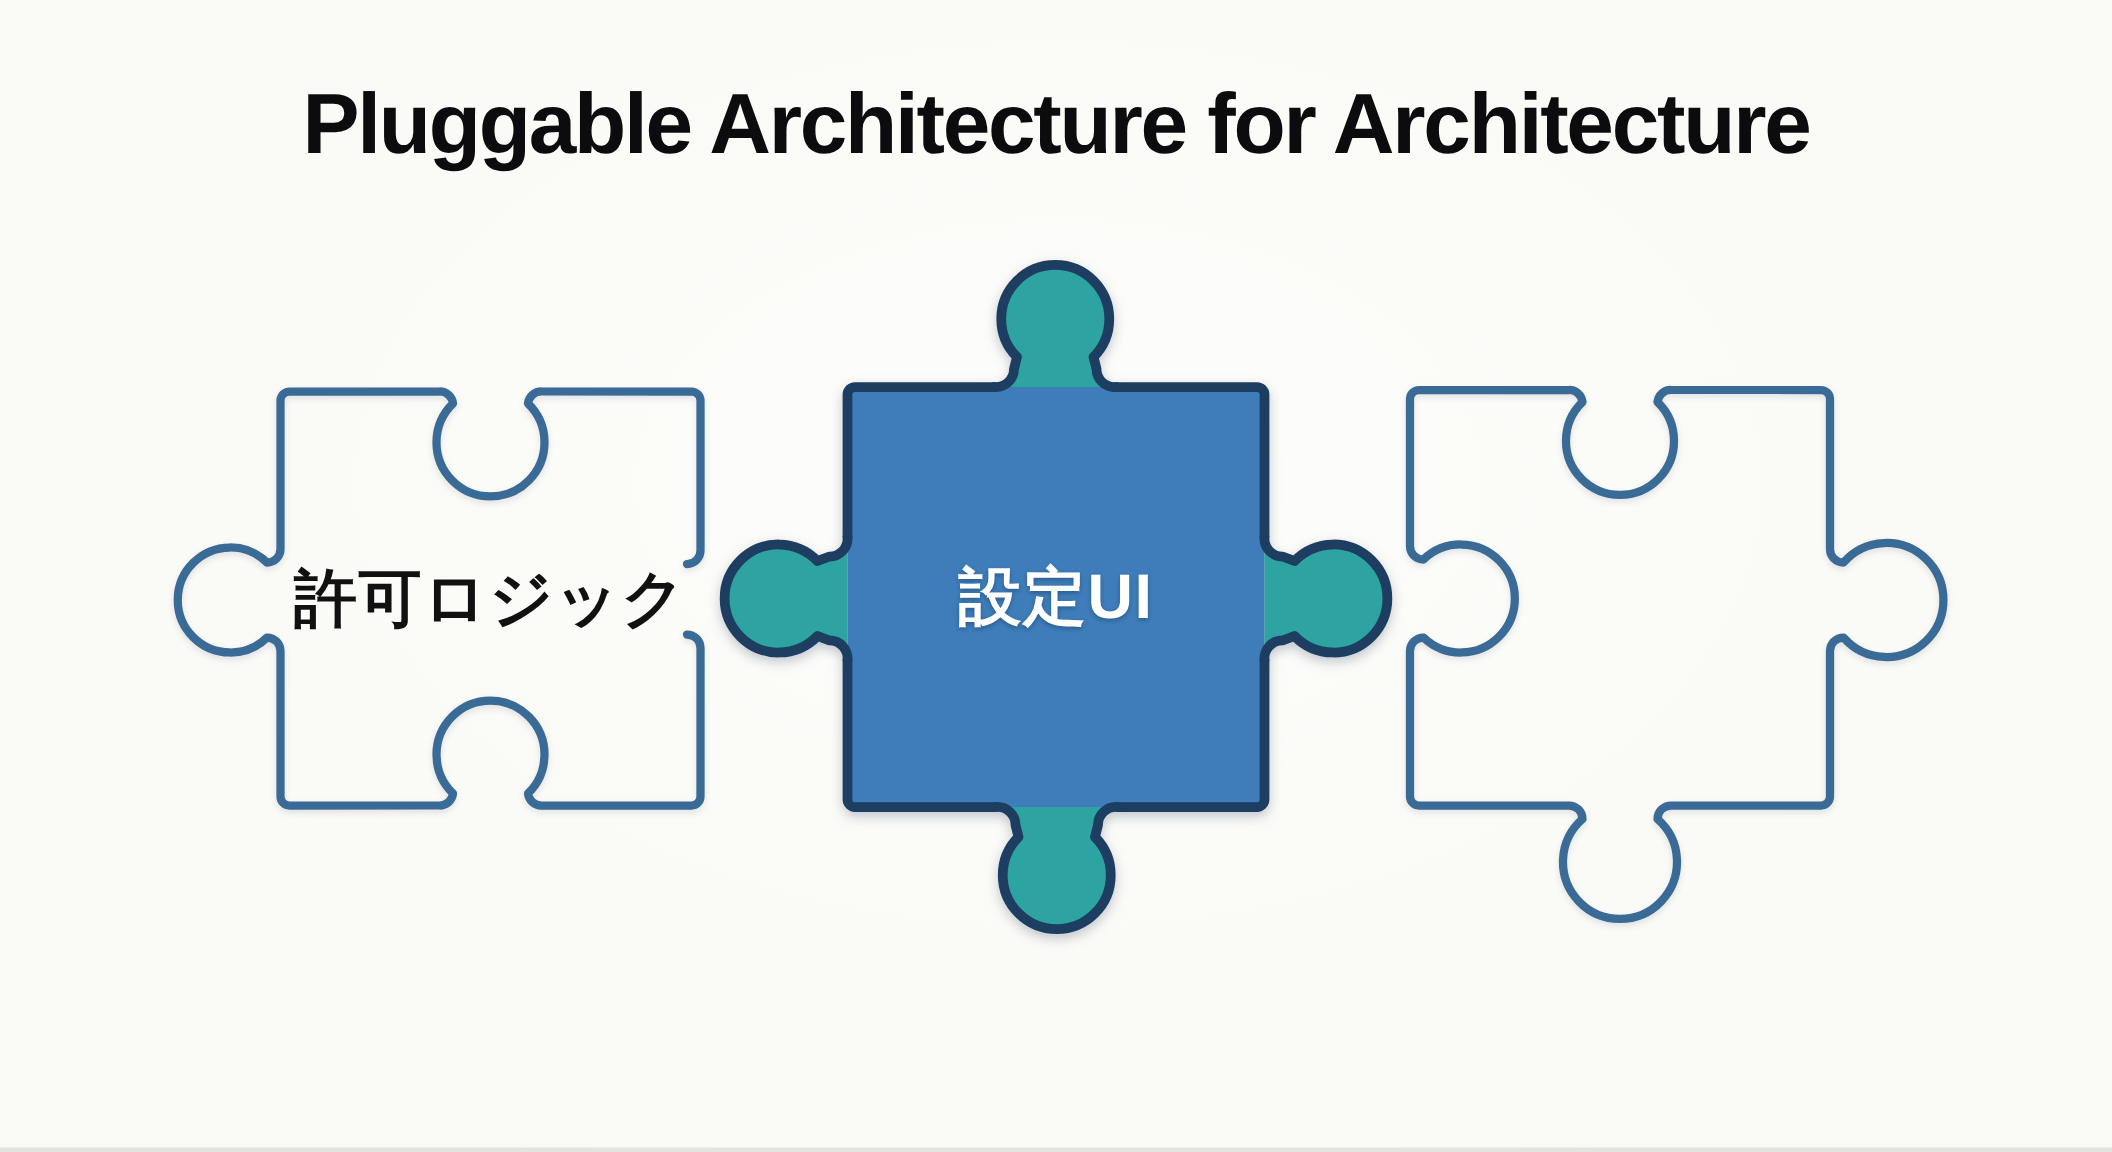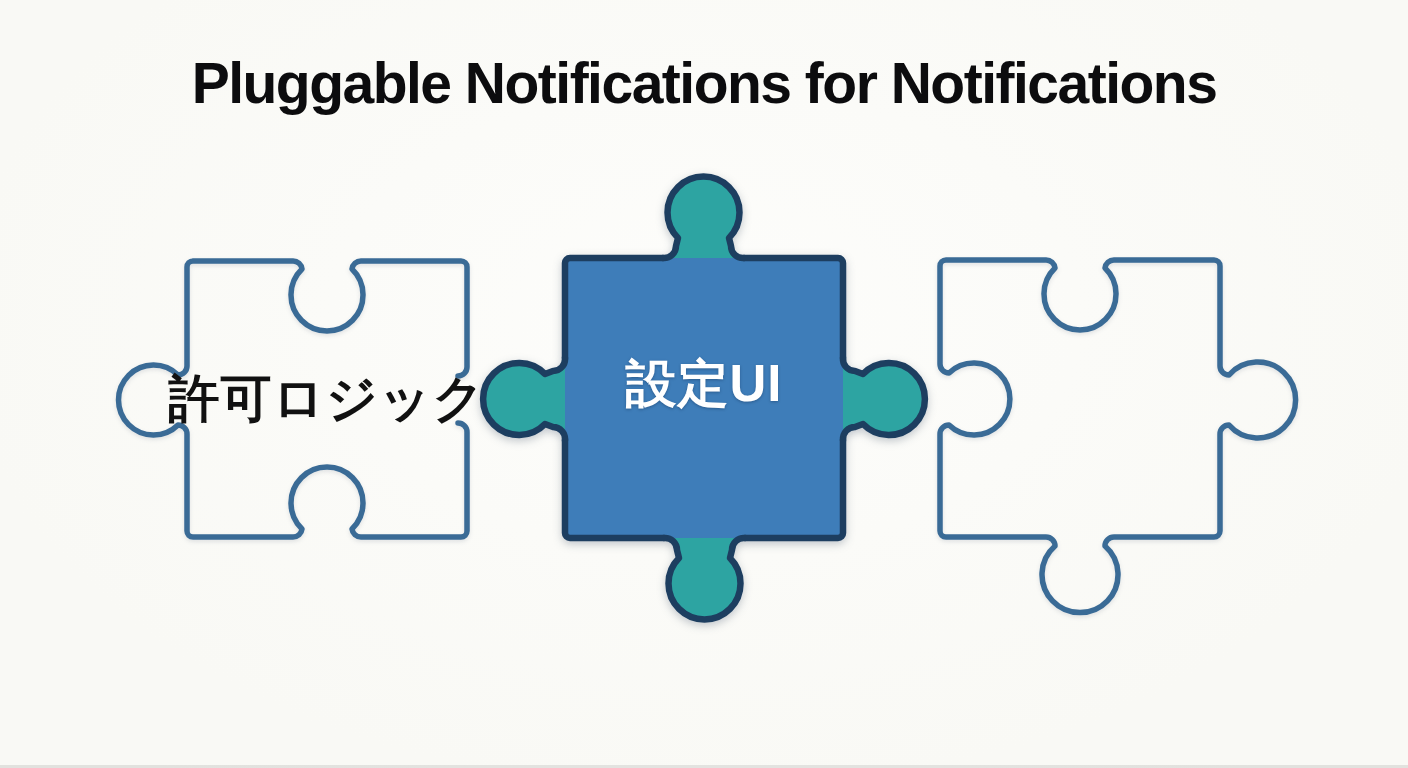--- a/index.html
+++ b/index.html
@@ -70,56 +70,56 @@
   }
   .g-center {
     filter: drop-shadow(0 3px 4px rgba(25, 45, 70, 0.25));
   }
   .piece-label {
     position: absolute;
     display: flex;
     align-items: center;
     justify-content: center;
     font-weight: 700;
-    font-size: 51px;
+    font-size: 42px;
     letter-spacing: 1px;
     color: var(--label-dark, #111111);
     pointer-events: none;
     white-space: nowrap;
   }
   .label-left {
     left: 187px;
     top: 261px;
     width: 280px;
     height: 276px;
   }
   .label-center {
     left: 565px;
-    top: 244px;
+    top: 258px;
     width: 278px;
     height: 280px;
     color: var(--label-light, #ffffff);
     text-shadow: 0 1px 3px rgba(10, 30, 60, 0.35);
   }
   .label-right {
     left: 940px;
     top: 260px;
     width: 280px;
     height: 277px;
     padding-left: 64px;
     box-sizing: content-box;
     width: 216px;
   }
 </style>
 </head>
 <body>
 
 <div class="stage">
 
-  <h1 class="title">Pluggable Notifications for Notifications</h1>
+  <h1 class="title">Pluggable Architecture for Architecture</h1>
 
   <svg class="puzzle-layer" viewBox="0 0 1408 768">
 
     <g class="g-side">
       <path class="outline-piece" d="M 193 261
            L 293 261 A 9 9 0 0 1 302 269 A 36 36 0 1 0 352 269 A 9 9 0 0 1 361 261
            L 461 261 A 6 6 0 0 1 467 267
            L 467 367 A 9 9 0 0 1 458 376
            M 458 423 A 9 9 0 0 1 467 432
            L 467 531 A 6 6 0 0 1 461 537

